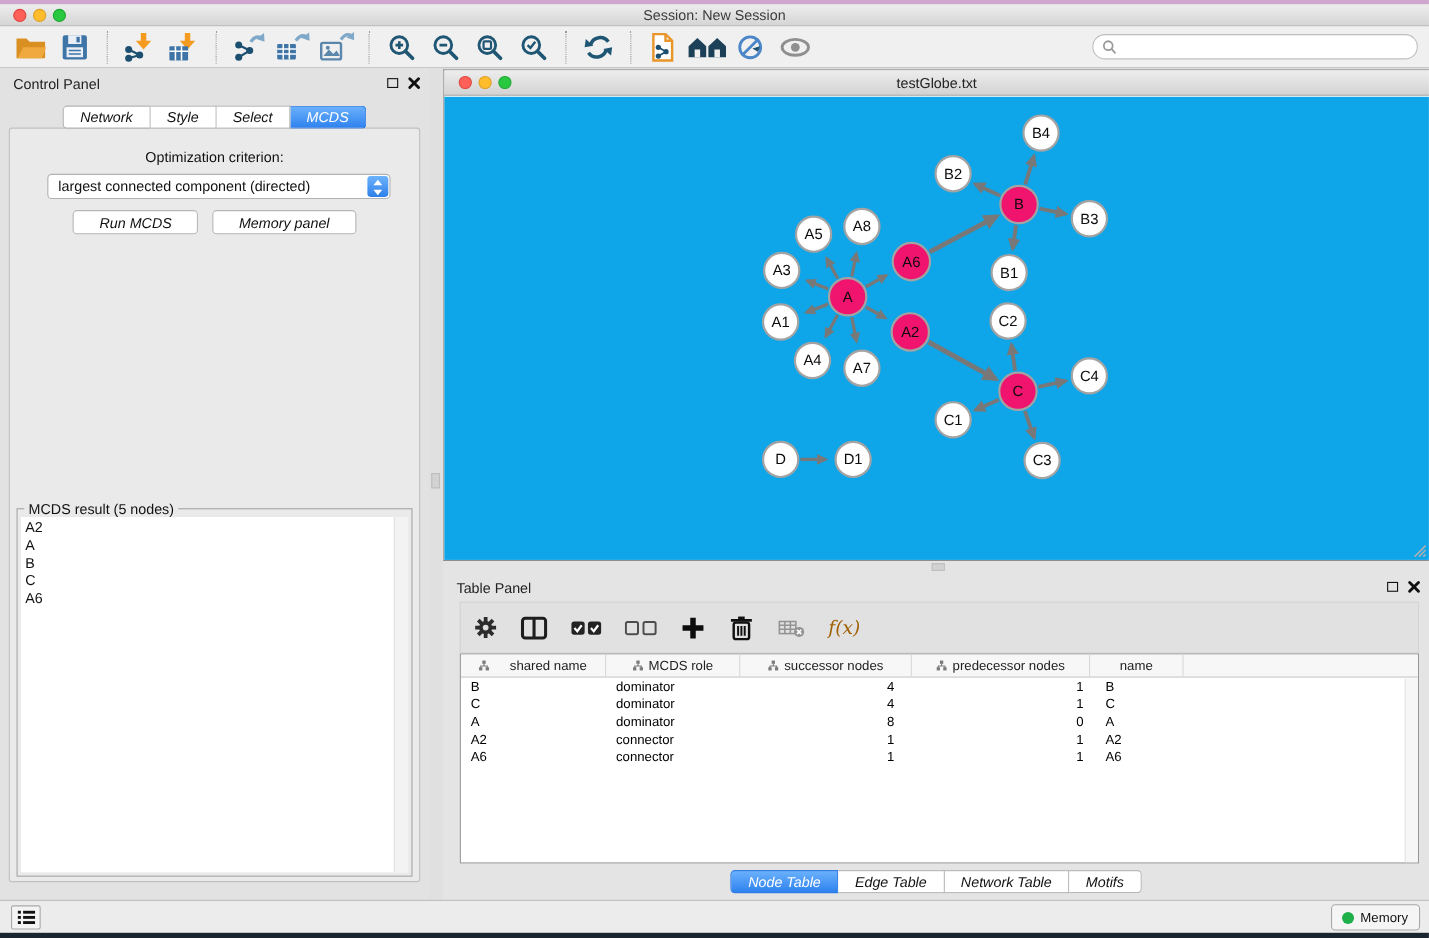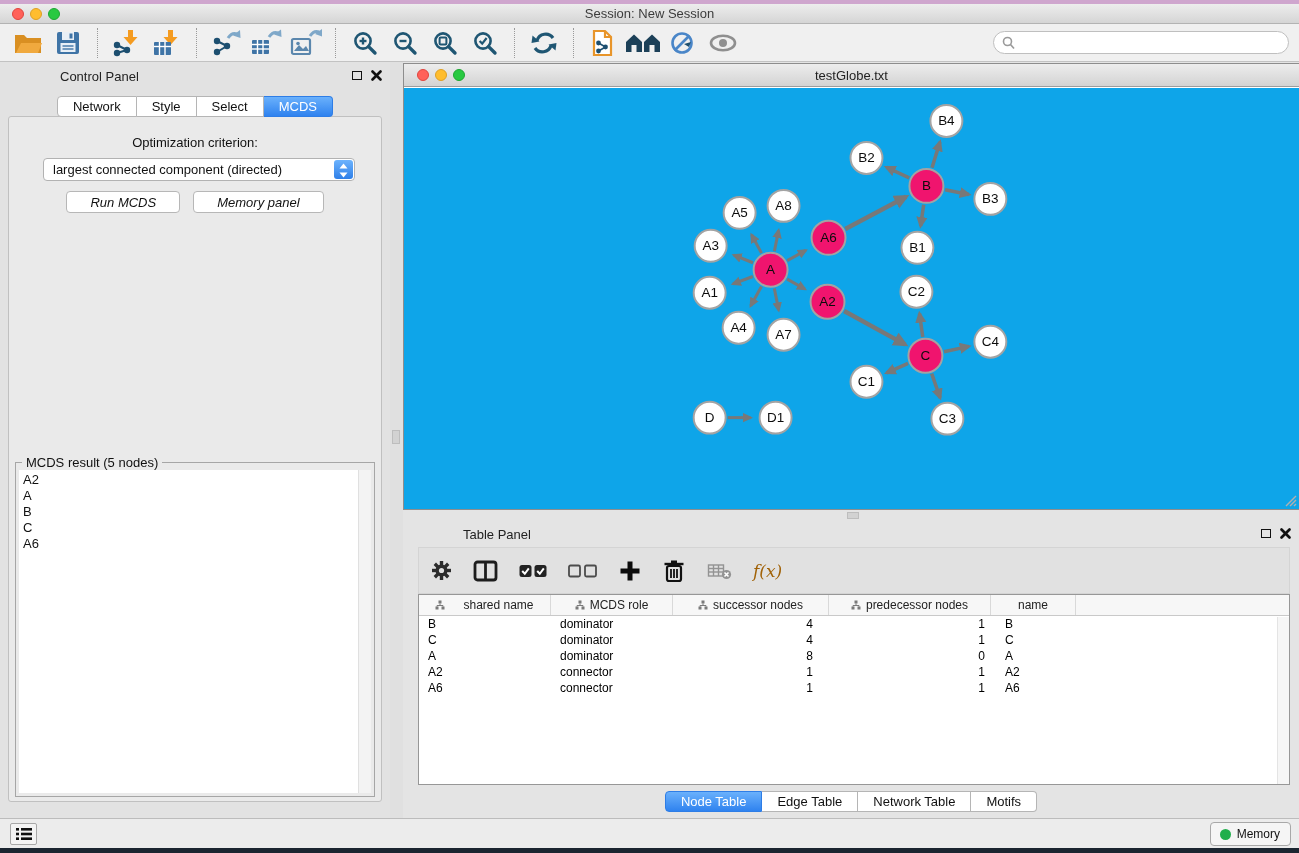--- a/index.html
+++ b/index.html
@@ -28,26 +28,26 @@
   .tb-sep { width:1px; height:30px; border-left:1px dotted #9a9a9a; margin:0 9px; }
   #search-wrap { position:absolute; right:10px; top:7px; width:296px; height:23px;
     background:#fff; border:1px solid #bfbfbf; border-radius:12px; }
   #search-wrap svg { position:absolute; left:8px; top:4px; }
   #search-input { position:absolute; left:26px; right:8px; top:1px; bottom:1px;
     border:none; outline:none; font-size:13px; background:transparent; width:260px; }
   
   #control-panel { position:absolute; left:0; top:62px; width:390px; bottom:35px;
     background:#e2e2e2; }
   .panel-head { position:relative; height:28px; }
-  .panel-head .ph-title { position:absolute; left:12px; top:7px; font-size:13px; color:#222;margin-left:48px; }
+  .panel-head .ph-title { position:absolute; left:12px; top:7px; font-size:13px; color:#222; }
   .ph-icons { position:absolute; right:8px; top:8px; display:flex; gap:9px; align-items:center; }
   .float-box { width:10px; height:9px; border:1.6px solid #111; display:inline-block; }
   .cp-tabs { position:absolute; top:34px; left:0; right:0; display:flex; justify-content:center; z-index:3; }
   .tab { height:21px; line-height:20px; padding:0 15px; font-size:13px; background:#fff;
-    border:1px solid #b5b5b5; border-left:none; color:#111; cursor:default; }
+    border:1px solid #b5b5b5; border-left:none; color:#111; cursor:default;font-style:italic; }
   .tab:first-child { border-left:1px solid #b5b5b5; border-radius:4px 0 0 4px; }
   .tab:last-child { border-radius:0 4px 4px 0; }
   .tab.active { background:linear-gradient(#6ab1fc,#2f82ef); color:#fff; border-color:#2e7de6; }
   .cp-inner { position:absolute; top:54px; left:8px; right:8px; bottom:16px;
     background:#eaeaea; border:1px solid #c0c0c0; border-radius:3px; }
   #opt-label { position:absolute; top:18px; left:0; right:0; text-align:center; font-size:13px; color:#111; }
   #criterion-select { position:absolute; top:41px; left:34px; right:26px; height:23px;
     background:#fff; border:1px solid #b2b2b2; border-radius:4px; font-size:13px; }
   #criterion-select .sel-text { position:absolute; left:9px; top:3px; color:#111; }
   .sel-stepper { position:absolute; right:1px; top:1px; bottom:1px; width:19px; border-radius:3px;

